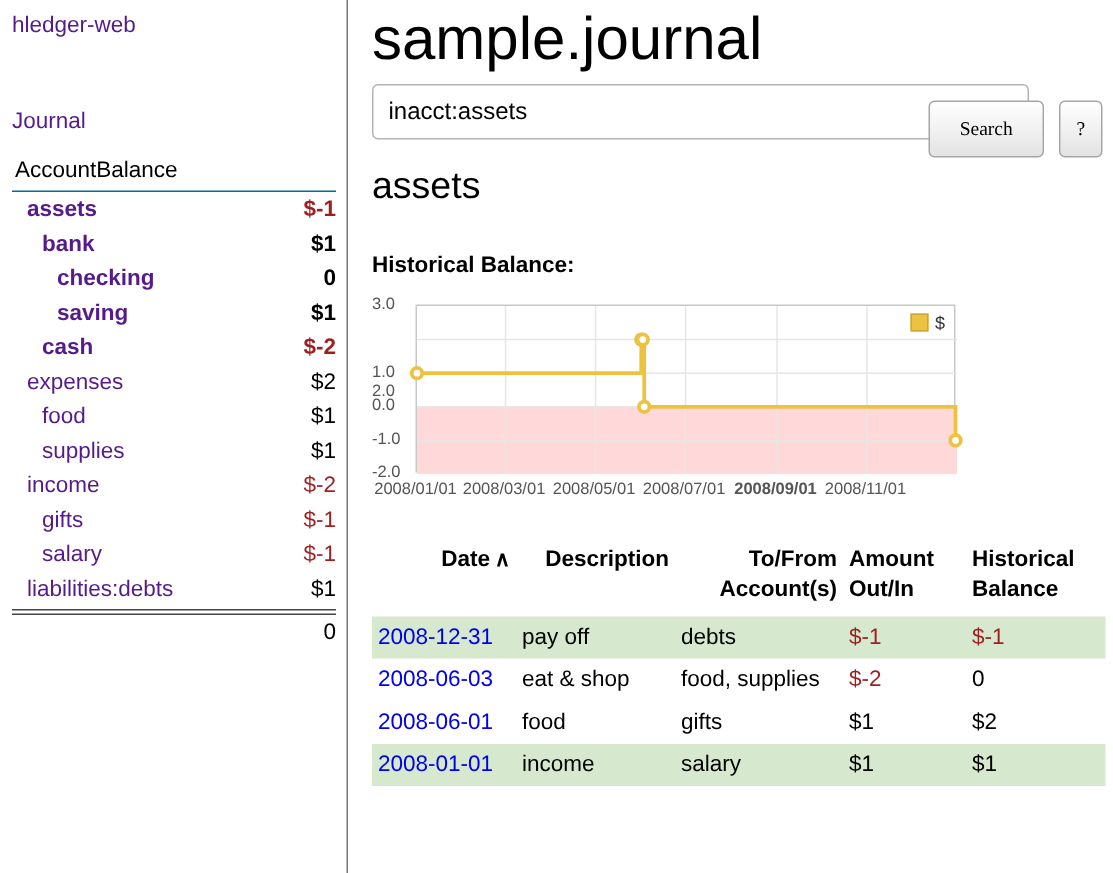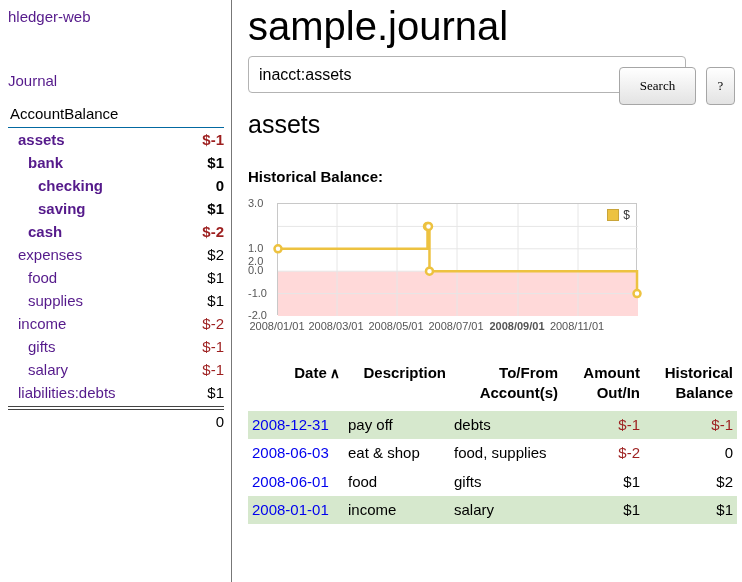--- a/index.html
+++ b/index.html
@@ -44,21 +44,21 @@
   .plot{position:absolute;left:29px;top:5px;width:360px;height:112px;border:1px solid #c8c8c8;background:#fff}
   .legend{position:absolute;top:3px;right:3px;display:flex;align-items:center;gap:4px;background:rgba(255,255,255,0.85);padding:1px 3px;font-size:12px;color:#333}
   .swatch{display:inline-block;width:12px;height:12px;border:1px solid #c9a53a}
   .xlabels{position:absolute;left:0;top:122px;width:430px;height:16px}
   .xlab{position:absolute;top:0;transform:translateX(-50%);white-space:nowrap;font-size:11px;color:#555}
 
   
   .register{position:absolute;left:248px;top:360px;width:489px;border-collapse:collapse;table-layout:fixed;font-size:15px}
   .register th{text-align:right;vertical-align:top;font-weight:bold;padding:3px 4px 9px 4px;line-height:1.3}
   .register td{vertical-align:top;padding:4px 4px;line-height:1.35}
-  .register .num{text-align:right}
+  .register .num{text-align:left}
   .register tr.green td{background:var(--row-green)}
   .register td a{color:var(--link-blue)}
   .register td.neg, .register span.neg{color:var(--negative)}
   .sort{font-weight:bold;font-size:14px;margin-left:3px}
 </style>
 </head>
 <body>
 
 <div class="sidebar">
   <a href="#" class="app-title">hledger-web</a>

